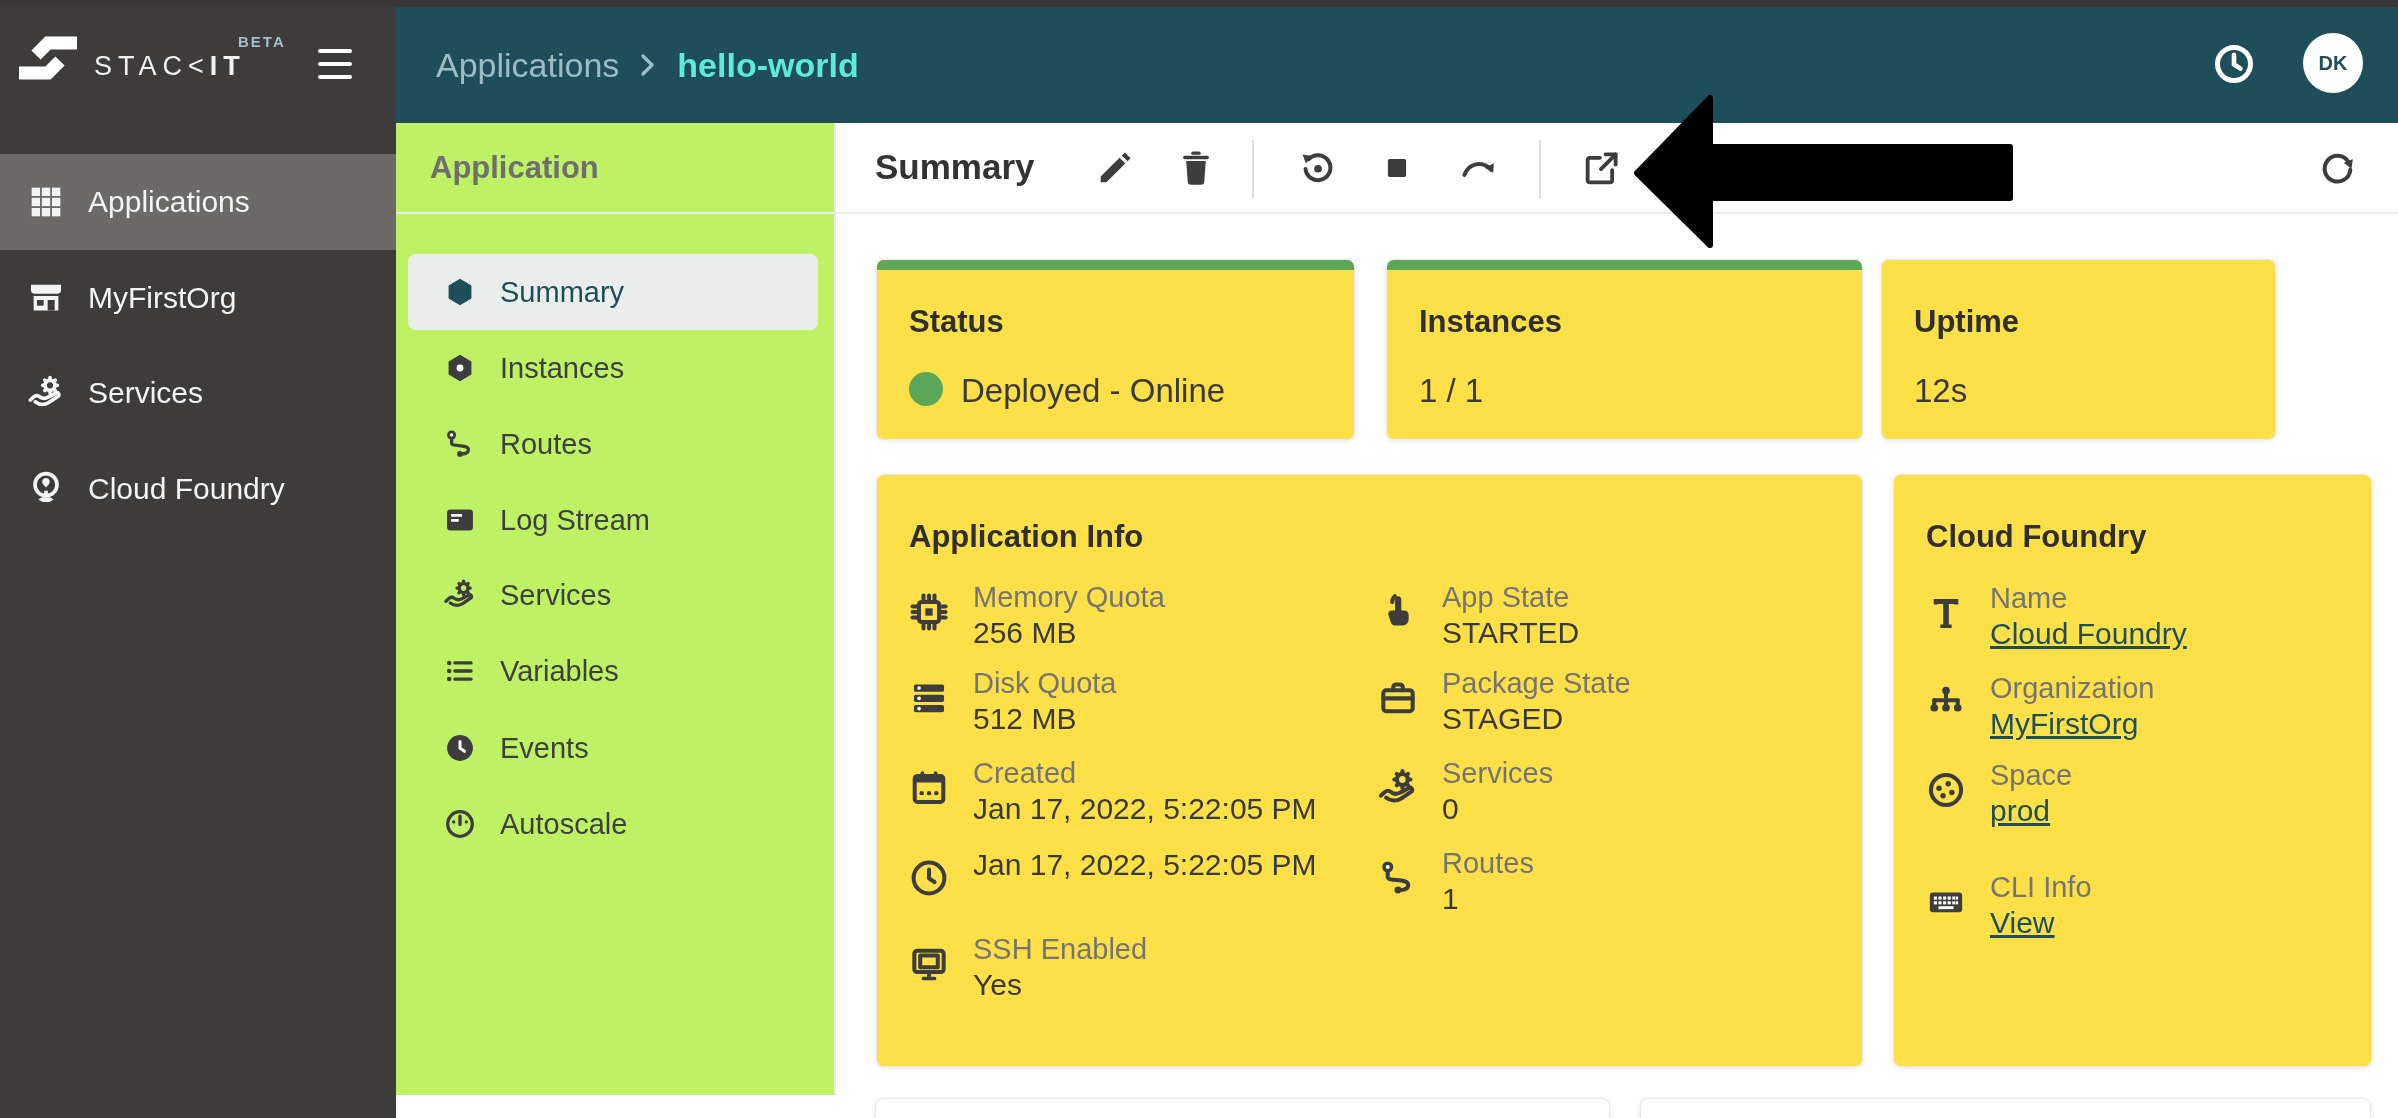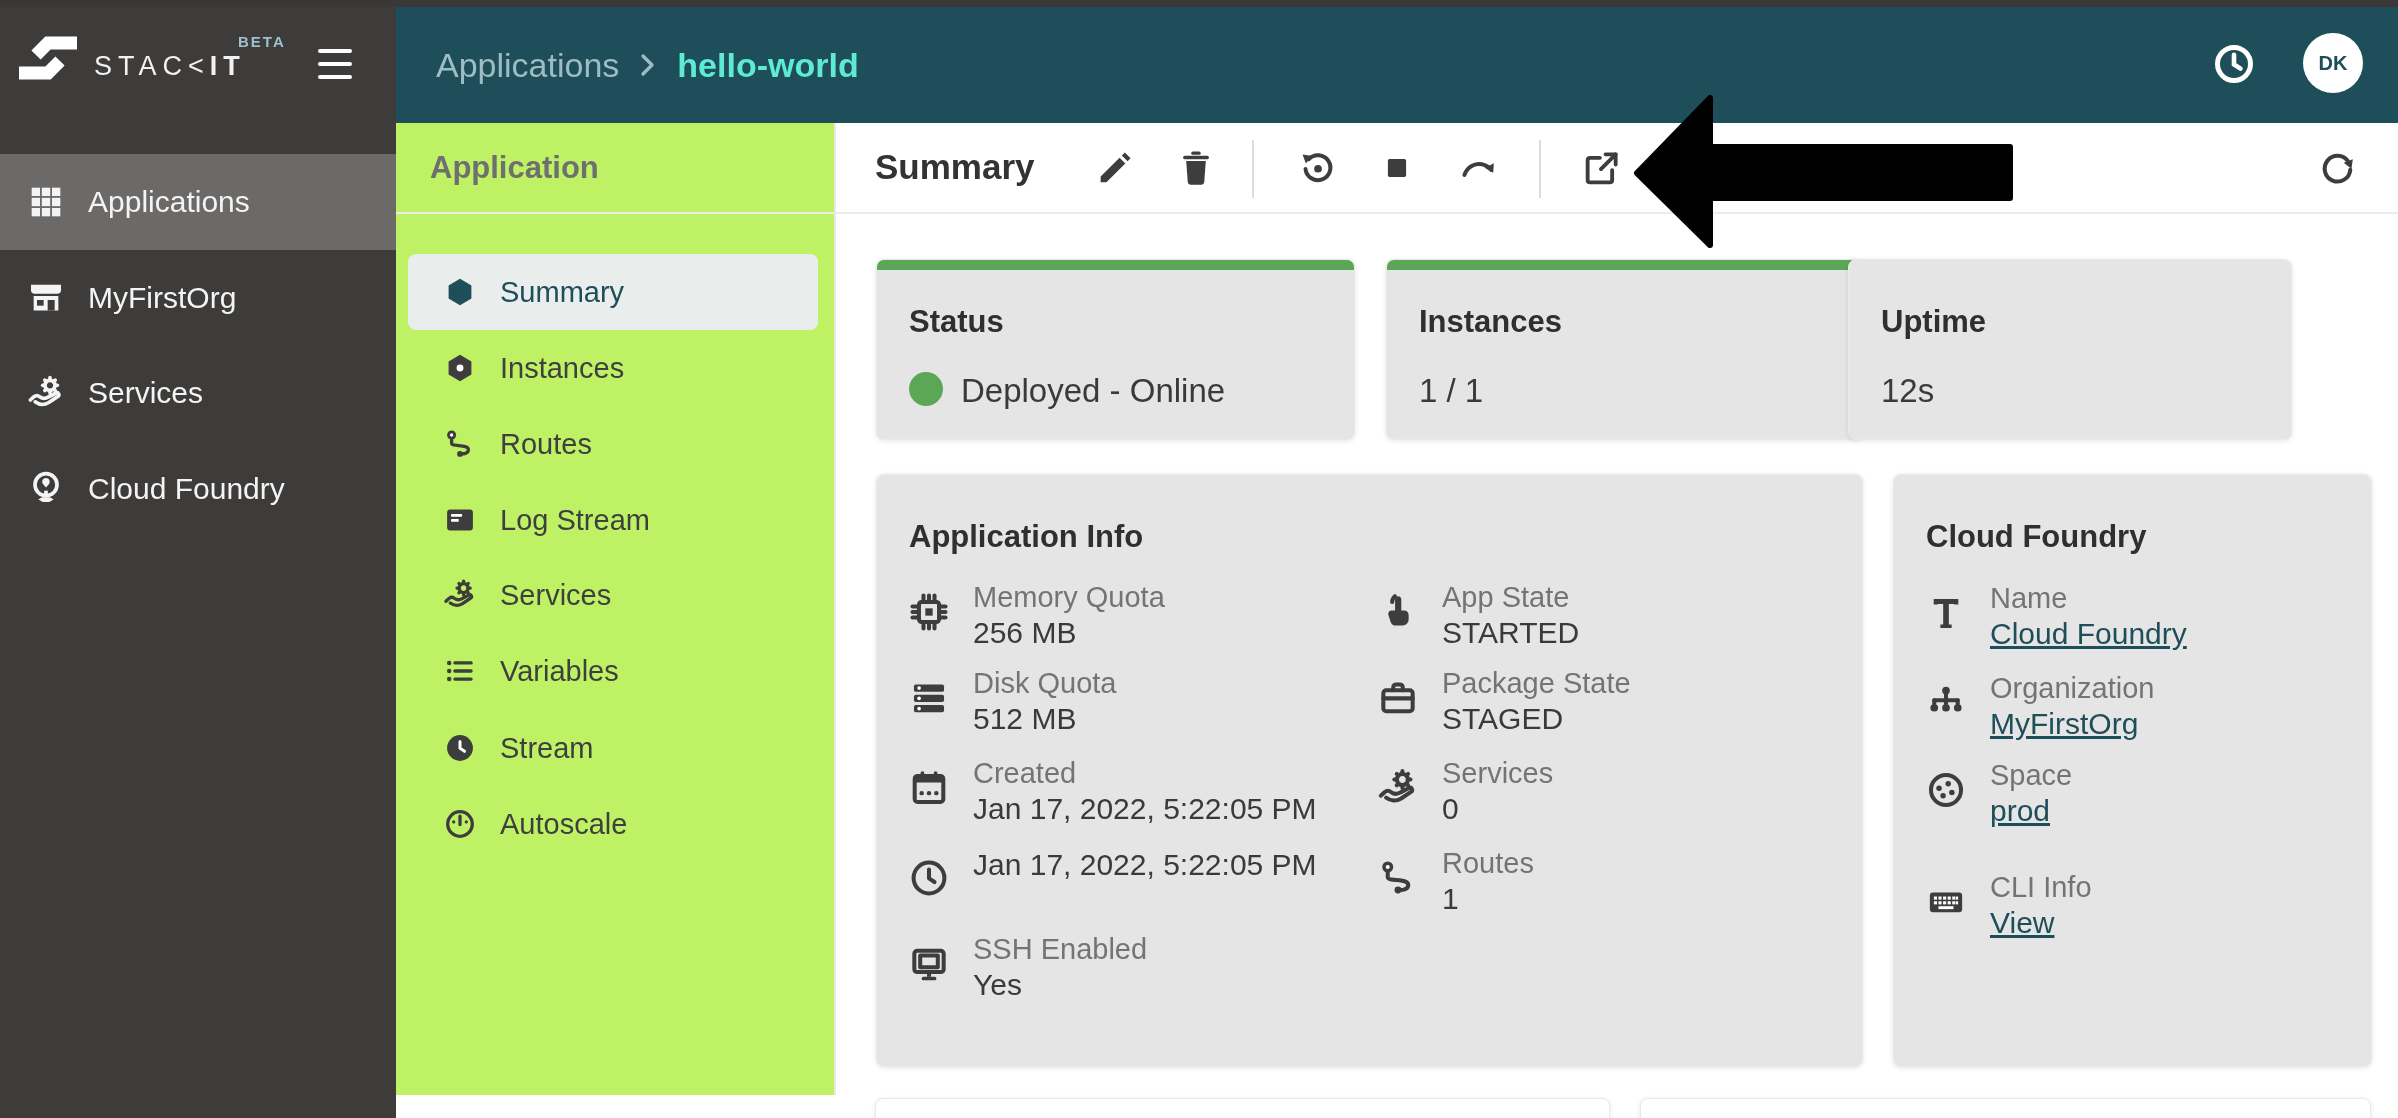--- a/index.html
+++ b/index.html
@@ -47,21 +47,21 @@
   .sn-item.active{background:#e9edec}
   .sn-item.active .lbl{color:var(--teal)}
 
   
   .main{left:836px;top:123px;width:1562px;height:995px;background:#fff;overflow:hidden}
   .tb-title{position:absolute;left:39px;top:24px;font-size:35px;font-weight:bold;color:#333}
   .icon-btn{position:absolute;top:22px;width:46px;height:46px;display:flex;align-items:center;justify-content:center;cursor:pointer}
   .tb-div{position:absolute;top:17px;width:2px;height:58px;background:#ddd}
   .toolbar-line{position:absolute;left:0;top:89px;width:1562px;height:2px;background:#ececec}
 
-  .card{position:absolute;background:#e5e5e5;border:1px solid var(--border);border-radius:8px;
+  .card{position:absolute;background:#fde047;border:1px solid var(--border);border-radius:8px;
         box-shadow:0 1px 5px rgba(0,0,0,.10)}
   .card-green::before{content:"";position:absolute;left:0;top:0;right:0;height:10px;background:var(--green);
         border-radius:7px 7px 0 0}
   .card-title{position:absolute;left:32px;top:44px;font-size:31px;font-weight:bold;color:#2f2f2f}
   .stat-value{position:absolute;left:32px;top:112px;font-size:33px;color:var(--ink);display:flex;align-items:flex-start;gap:18px}
   .status-dot{width:34px;height:34px;border-radius:50%;background:var(--green)}
 
   .info-item{position:absolute;display:flex;gap:22px}
   .ii-icon{width:44px;height:44px;margin-top:10px;flex:none;display:flex;align-items:center;justify-content:center}
   .ii-label{font-size:29px;color:var(--label);line-height:34px}
@@ -271,21 +271,21 @@
     <span class="lbl">Variables</span>
   </div>
 
   <div class="sn-item" style="top:587px">
     <span>
       <svg width="36" height="36" viewBox="0 0 24 24">
         <circle class="icf" cx="12" cy="12" r="8.6"></circle>
         <path d="M12 7.6v4.6l3 2" fill="none" stroke="#fff" stroke-width="2" stroke-linecap="round"></path>
       </svg>
     </span>
-    <span class="lbl">Stream</span>
+    <span class="lbl">Events</span>
   </div>
 
   <div class="sn-item" style="top:663px">
     <span>
       <svg width="36" height="36" viewBox="0 0 24 24">
         <circle class="ic" cx="12" cy="12" r="8.2"></circle>
         <path class="ic" d="M12 12.4V6.8"></path>
         <circle class="icf" cx="7.8" cy="10.6" r="1.1"></circle>
           <circle class="icf" cx="16.2" cy="10.6" r="1.1"></circle>
       </svg>
@@ -358,21 +358,21 @@
     </div>
   </div>
 
   <div class="card card-green" style="left:550px;top:136px;width:477px;height:181px">
     <div class="card-title">Instances</div>
     <div class="stat-value">
         <span>1 / 1</span>
       </div>
   </div>
 
-  <div class="card" style="left:1012px;top:136px;width:444px;height:181px">
+  <div class="card" style="left:1045px;top:136px;width:395px;height:181px">
     <div class="card-title">Uptime</div>
     <div class="stat-value">
         <span>12s</span>
       </div>
   </div>
 
   <div class="card" style="left:40px;top:351px;width:987px;height:593px">
     <div class="card-title">Application Info</div>
 
     <div class="info-item" style="left:30px;top:105px">

